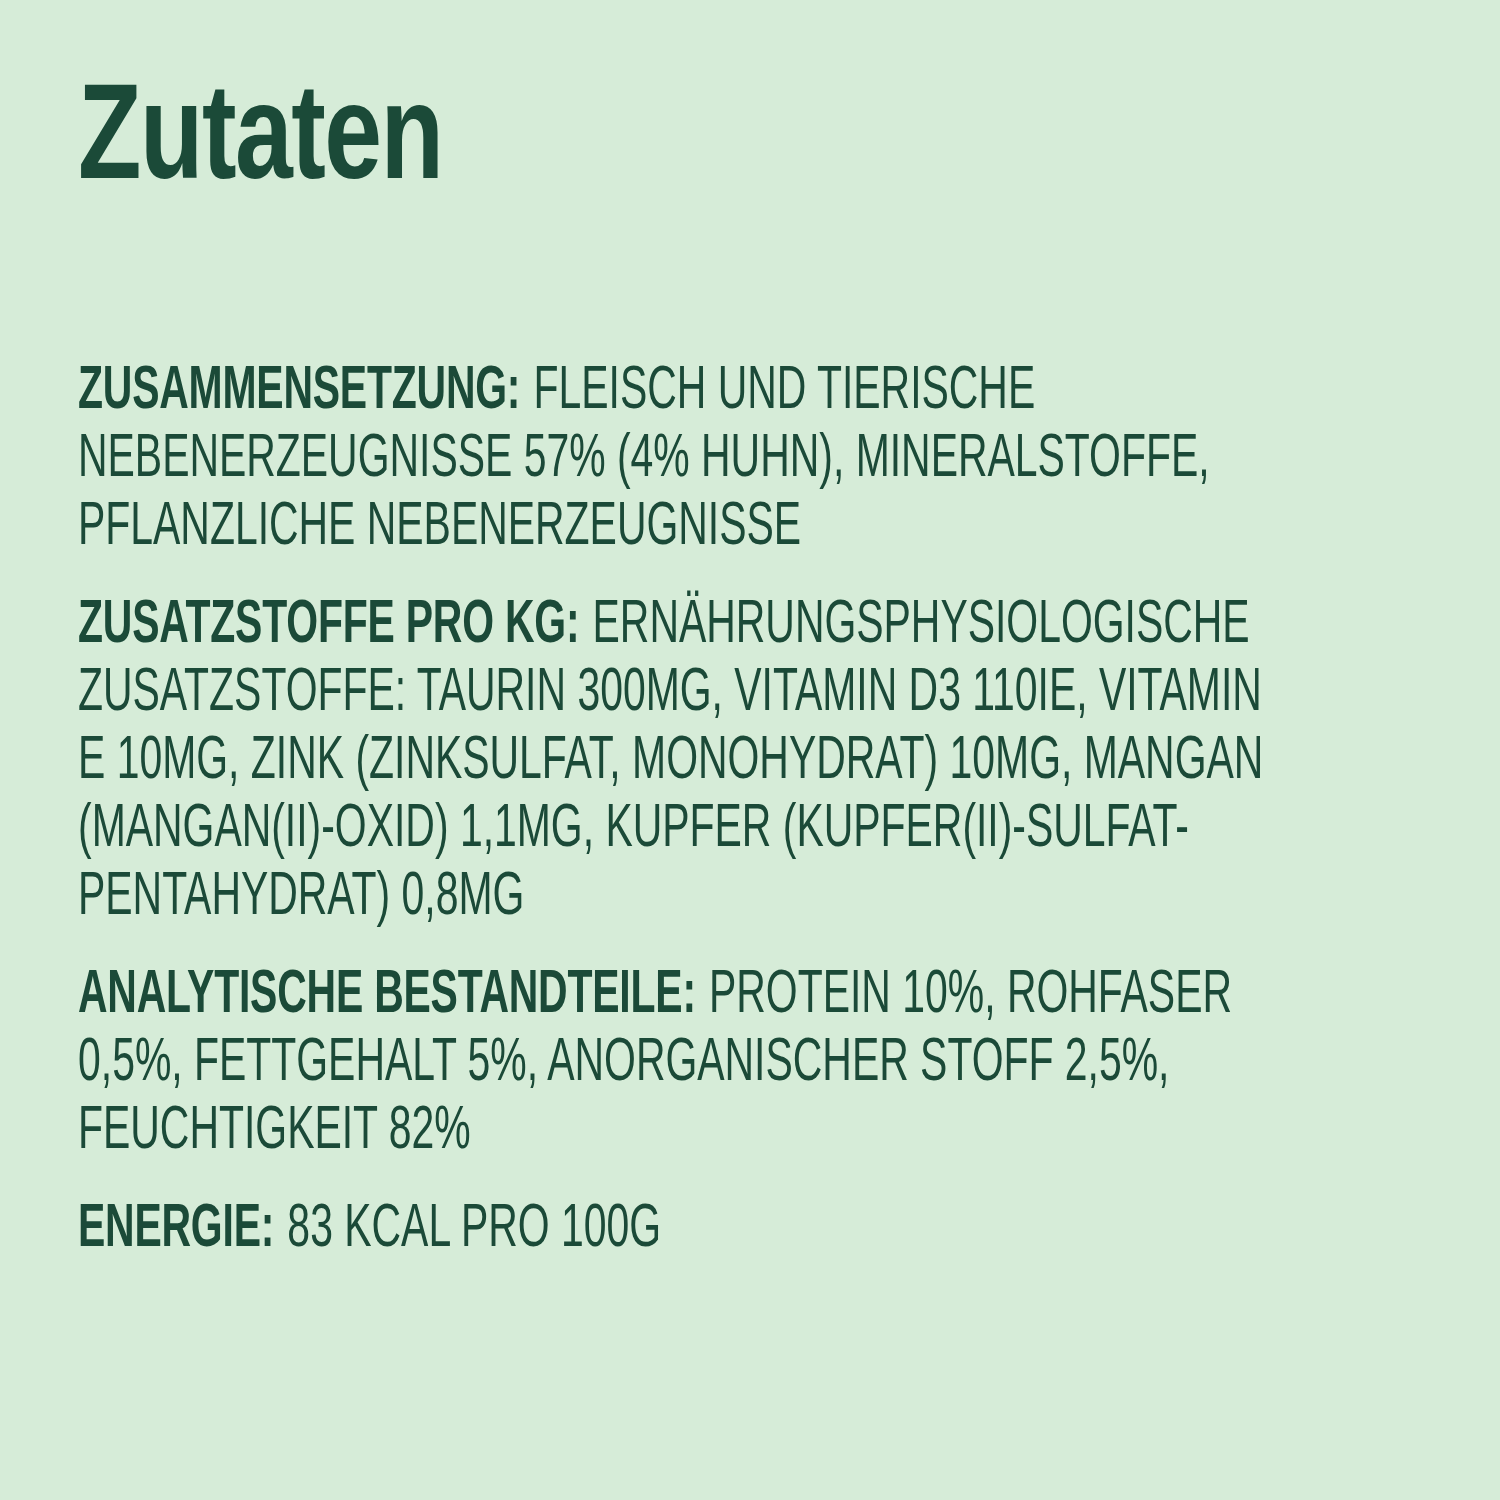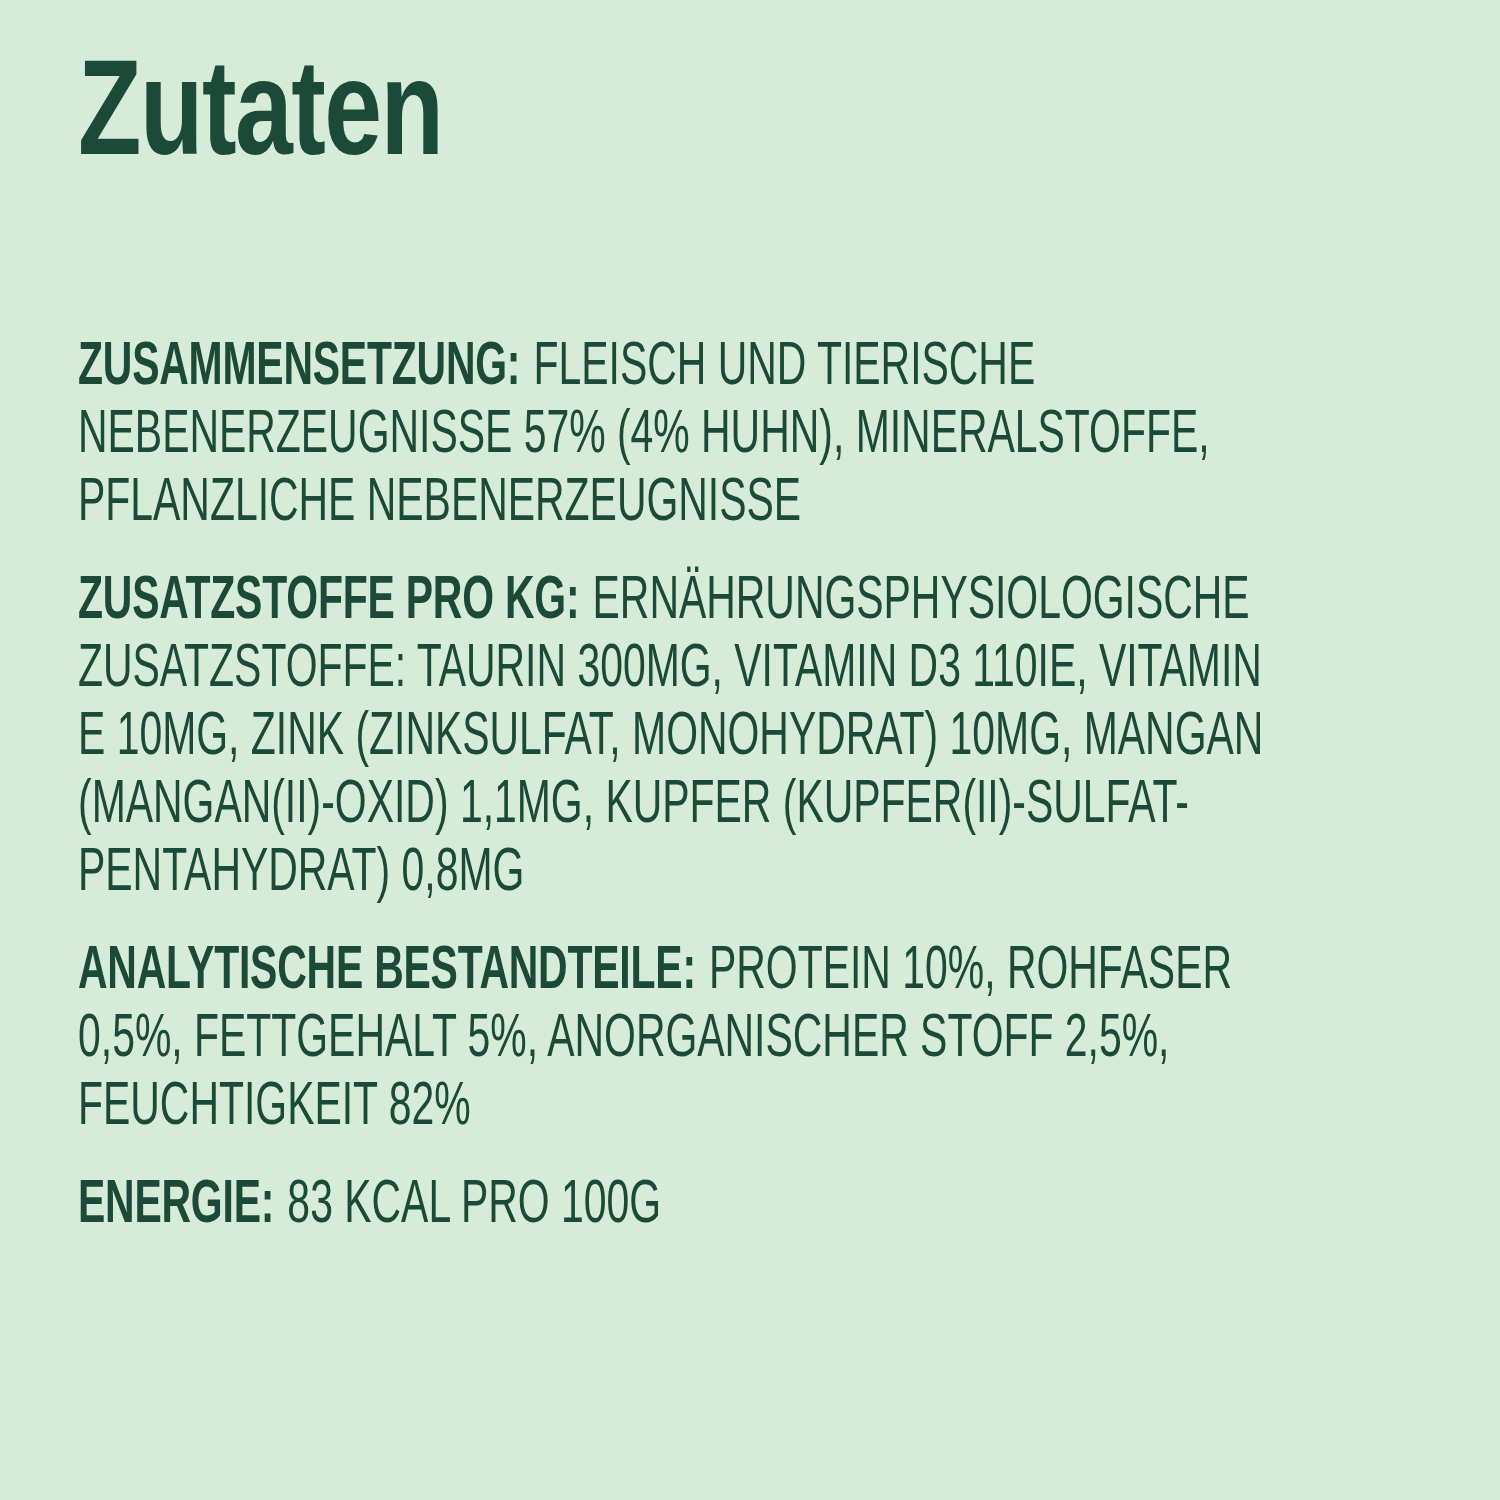--- a/index.html
+++ b/index.html
@@ -12,21 +12,21 @@
     height: 1500px;
     background: var(--bg);
     font-family: "Liberation Sans", "DejaVu Sans", sans-serif;
   }
   .page {
     position: relative;
     width: 1500px;
     height: 1500px;
     background: var(--bg);
     color: var(--text);
-    padding: 40px 0 0 78px;
+    padding: 64px 0 0 78px;
     overflow: hidden;
   }
   .page-title {
     font-size: 135px;
     line-height: 135px;
     font-weight: bold;
     letter-spacing: -0.015em;
     transform: scaleX(0.77);
     transform-origin: left top;
     white-space: nowrap;

